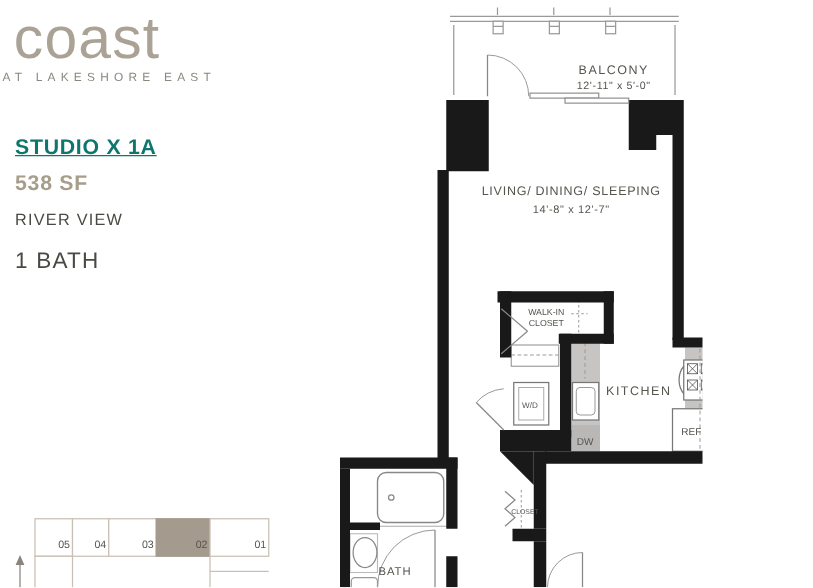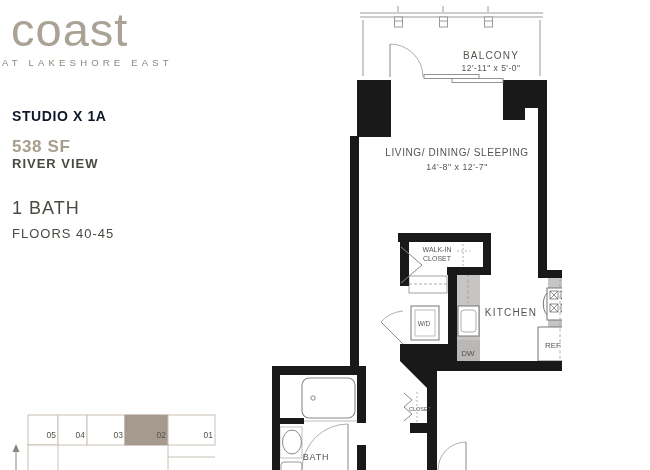--- a/index.html
+++ b/index.html
@@ -10,43 +10,42 @@
   
   .logo-word{
     position:absolute;left:11px;top:6px;font-size:47px;line-height:1;
     color:#a9a295;letter-spacing:1px;font-weight:400;
   }
   .tagline{
     position:absolute;left:2px;top:57px;font-size:9.5px;color:#8b877d;
     letter-spacing:4.2px;font-weight:400;
   }
   .unit-line{position:absolute;left:12px;white-space:nowrap;}
-  .u-name  {top:108px;font-size:14px;font-weight:bold;color:#0f172a;letter-spacing:.6px;}
+  .u-name  {top:108px;font-size:17px;font-weight:bold;color:#0f766e;letter-spacing:.6px;text-decoration:underline;}
   .u-area  {top:137px;font-size:17px;font-weight:bold;color:#a79d8b;letter-spacing:.6px;}
-  .u-view  {top:156px;font-size:13px;color:#4a4a44;letter-spacing:1px;font-weight:bold;}
+  .u-view  {top:168px;font-size:13px;color:#4a4a44;letter-spacing:1px;}
   .u-bath  {top:198px;font-size:18px;color:#4a4a44;letter-spacing:1px;}
   .u-floors{top:226px;font-size:13px;color:#4a4a44;letter-spacing:1px;}
   
   .plan-svg{position:absolute;left:255px;top:0;}
   .key-svg{position:absolute;left:5px;top:398px;}
   svg text{font-family:"Liberation Sans", sans-serif;fill:#55544d;}
 </style>
 </head>
 <body>
 
 <div class="canvas">
 
   <div class="logo-word">coast</div>
   <div class="tagline">AT LAKESHORE EAST</div>
 
   <div class="unit-line u-name">STUDIO X 1A</div>
   <div class="unit-line u-area">538 SF</div>
   <div class="unit-line u-view">RIVER VIEW</div>
   <div class="unit-line u-bath">1 BATH</div>
-  <div class="unit-line u-floors">FLOORS 40-45</div>
 
   <svg class="plan-svg" width="340" height="470" viewBox="255 0 340 470">
 
     <g>
       <rect x="457" y="272" width="23" height="68" fill="#c6c5c3"></rect>
       <rect x="457" y="340" width="23" height="21" fill="#b9b8b6"></rect>
       <rect x="548" y="278" width="23" height="49" fill="#c6c5c3"></rect>
     </g>
 
     <g stroke="#888" fill="#ffffff" stroke-width="1">

